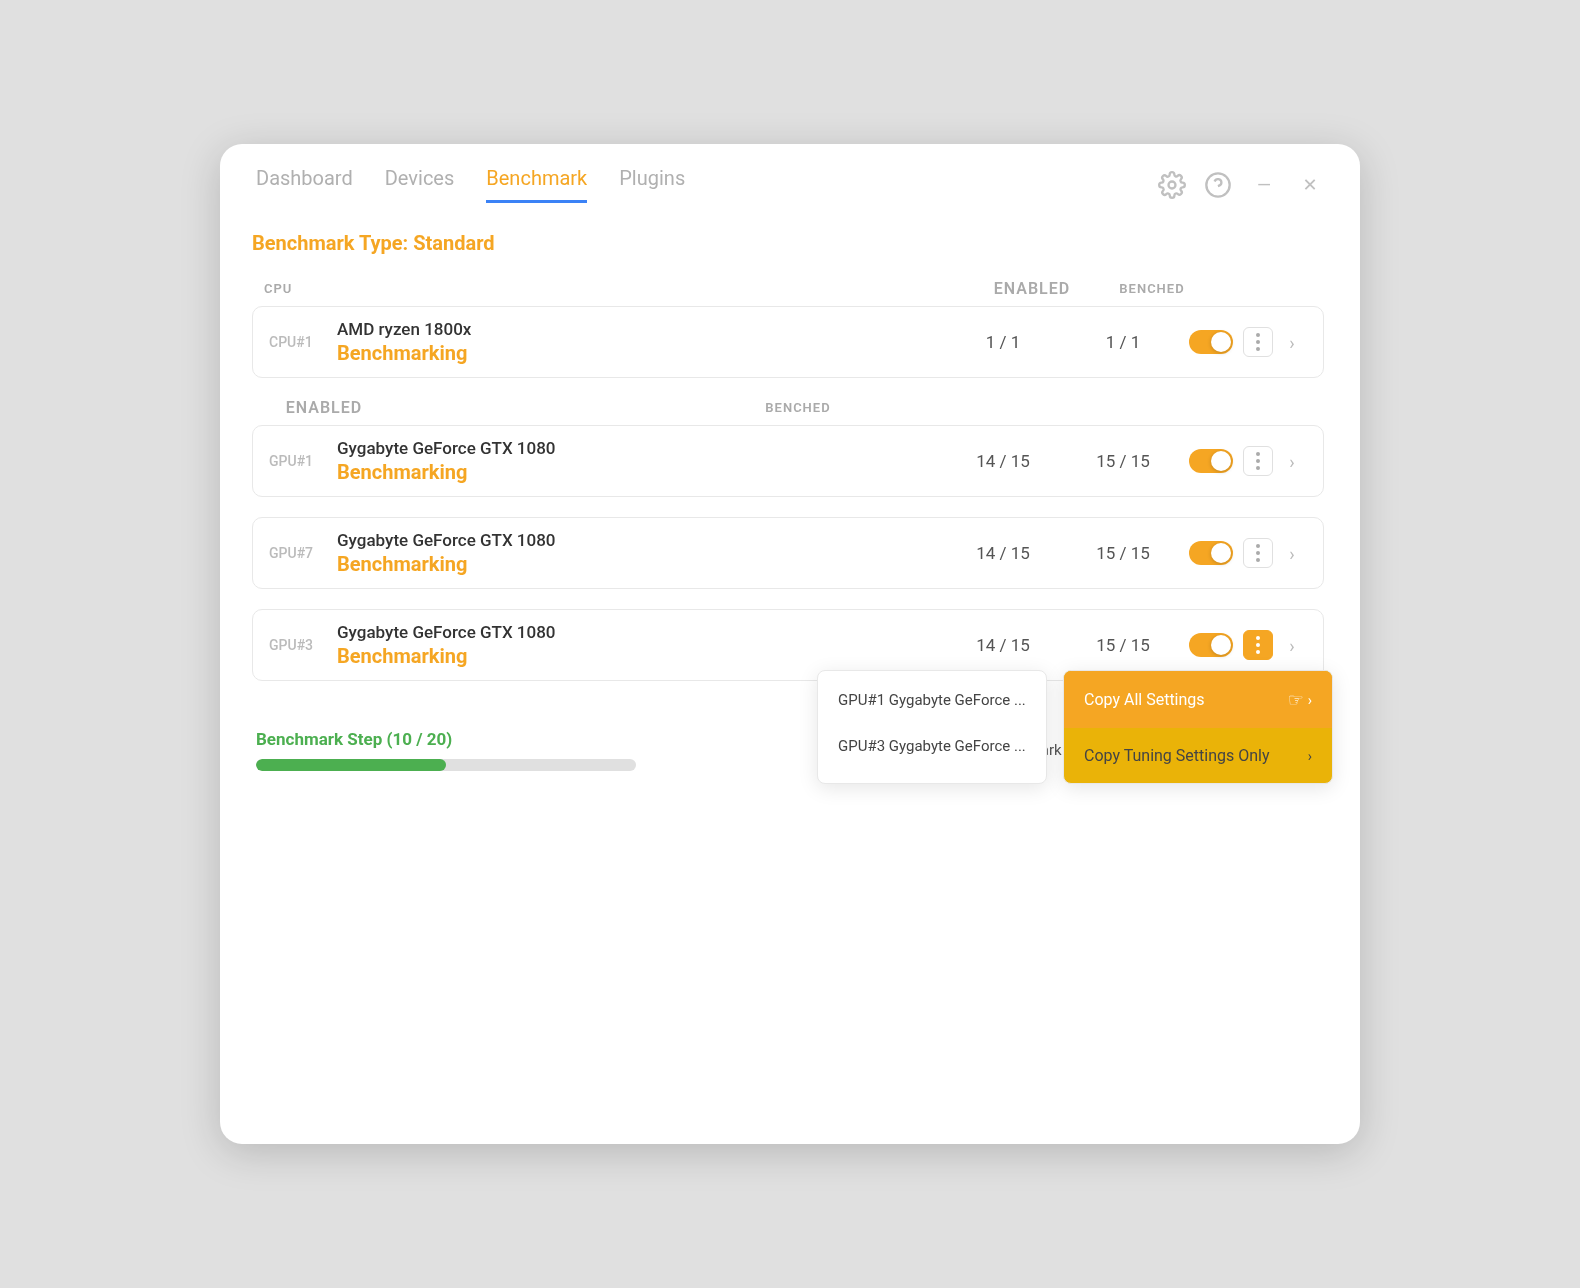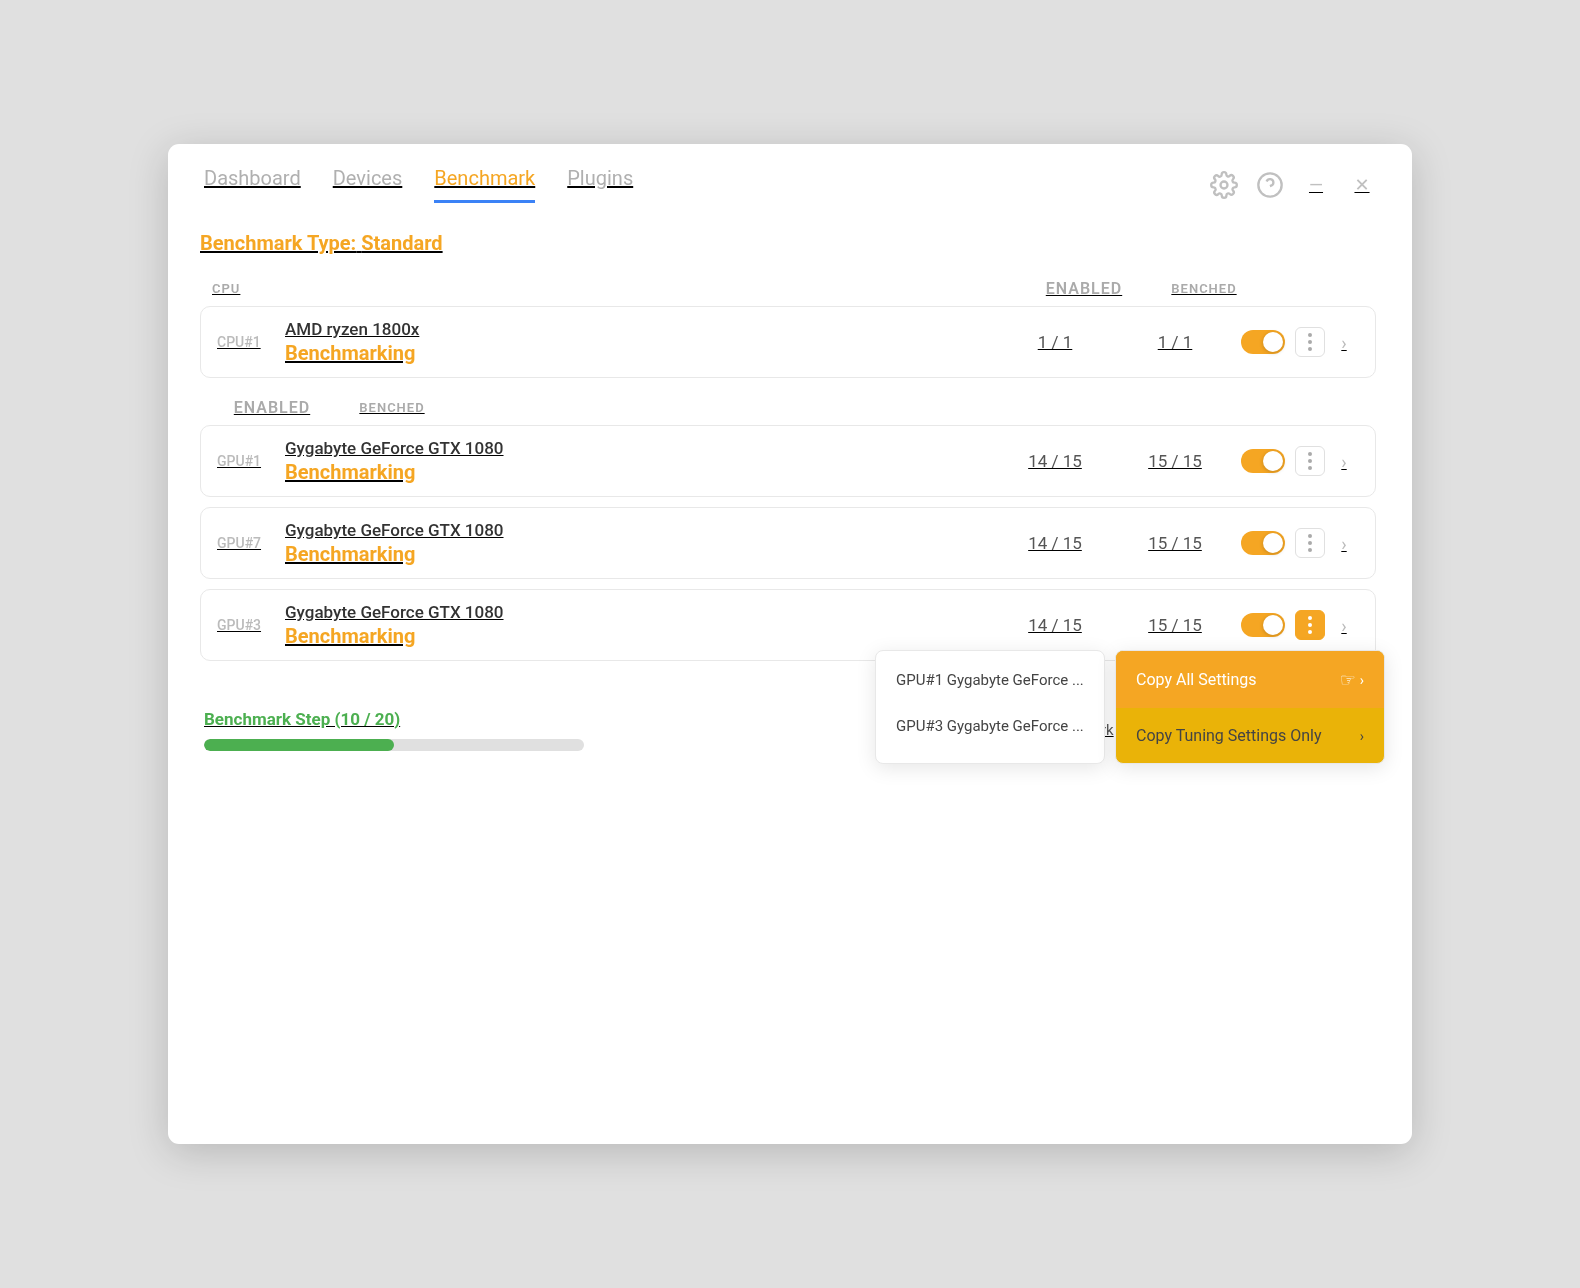--- a/index.html
+++ b/index.html
@@ -7,27 +7,26 @@
       font-family: -apple-system, BlinkMacSystemFont, 'Segoe UI', Roboto, sans-serif;
       background: #e0e0e0;
       display: flex;
       justify-content: center;
       align-items: center;
       min-height: 100vh;
       padding: 20px;
     }
     .window {
       background: #ffffff;
-      border-radius: 11px;
-      width: 1244px;
+      border-radius: 22px;
+      width: 1140px;
       min-height: 1000px;
       box-shadow: 0 8px 40px rgba(0,0,0,0.18);
       overflow: hidden;
       position: relative;
-      text-decoration: underline;
     }
     .titlebar {
       display: flex;
       align-items: center;
       padding: 22px 36px 0 36px;
       justify-content: space-between;
     }
     .nav-tabs {
       display: flex;
       gap: 32px;
@@ -74,20 +73,21 @@
       color: #f5a623;
       font-weight: 700;
     }
 
     .device-section { margin-bottom: 20px; }
     .section-header {
       display: flex;
       align-items: center;
       padding: 0 12px;
       margin-bottom: 8px;
+      justify-content: space-between;
     }
     .section-header .col-device {
       flex: 1;
       font-size: 13px;
       font-weight: 600;
       color: #aaa;
       letter-spacing: 1px;
     }
     .section-header .col-enabled {
       width: 120px;
@@ -108,21 +108,21 @@
     .section-header .col-actions {
       width: 100px;
     }
 
     .device-row {
       display: flex;
       align-items: center;
       border: 1.5px solid #e8e8e8;
       border-radius: 10px;
       padding: 12px 16px;
-      margin-bottom: 10px;
+      margin-bottom: 20px;
       background: #fff;
       position: relative;
     }
     .device-label {
       font-size: 14px;
       color: #bbb;
       font-weight: 500;
       min-width: 60px;
     }
     .device-info {
@@ -217,21 +217,21 @@
       cursor: pointer;
     }
 
     
     .dropdown-area {
       position: absolute;
       right: -10px;
       top: 60px;
       z-index: 100;
       display: flex;
-      gap: 6px;
+      gap: 12px;
     }
     .sub-devices-list {
       background: #fff;
       border: 1.5px solid #e8e8e8;
       border-radius: 8px;
       box-shadow: 0 4px 20px rgba(0,0,0,0.1);
       min-width: 230px;
       padding: 6px 0;
       margin-right: 4px;
     }

